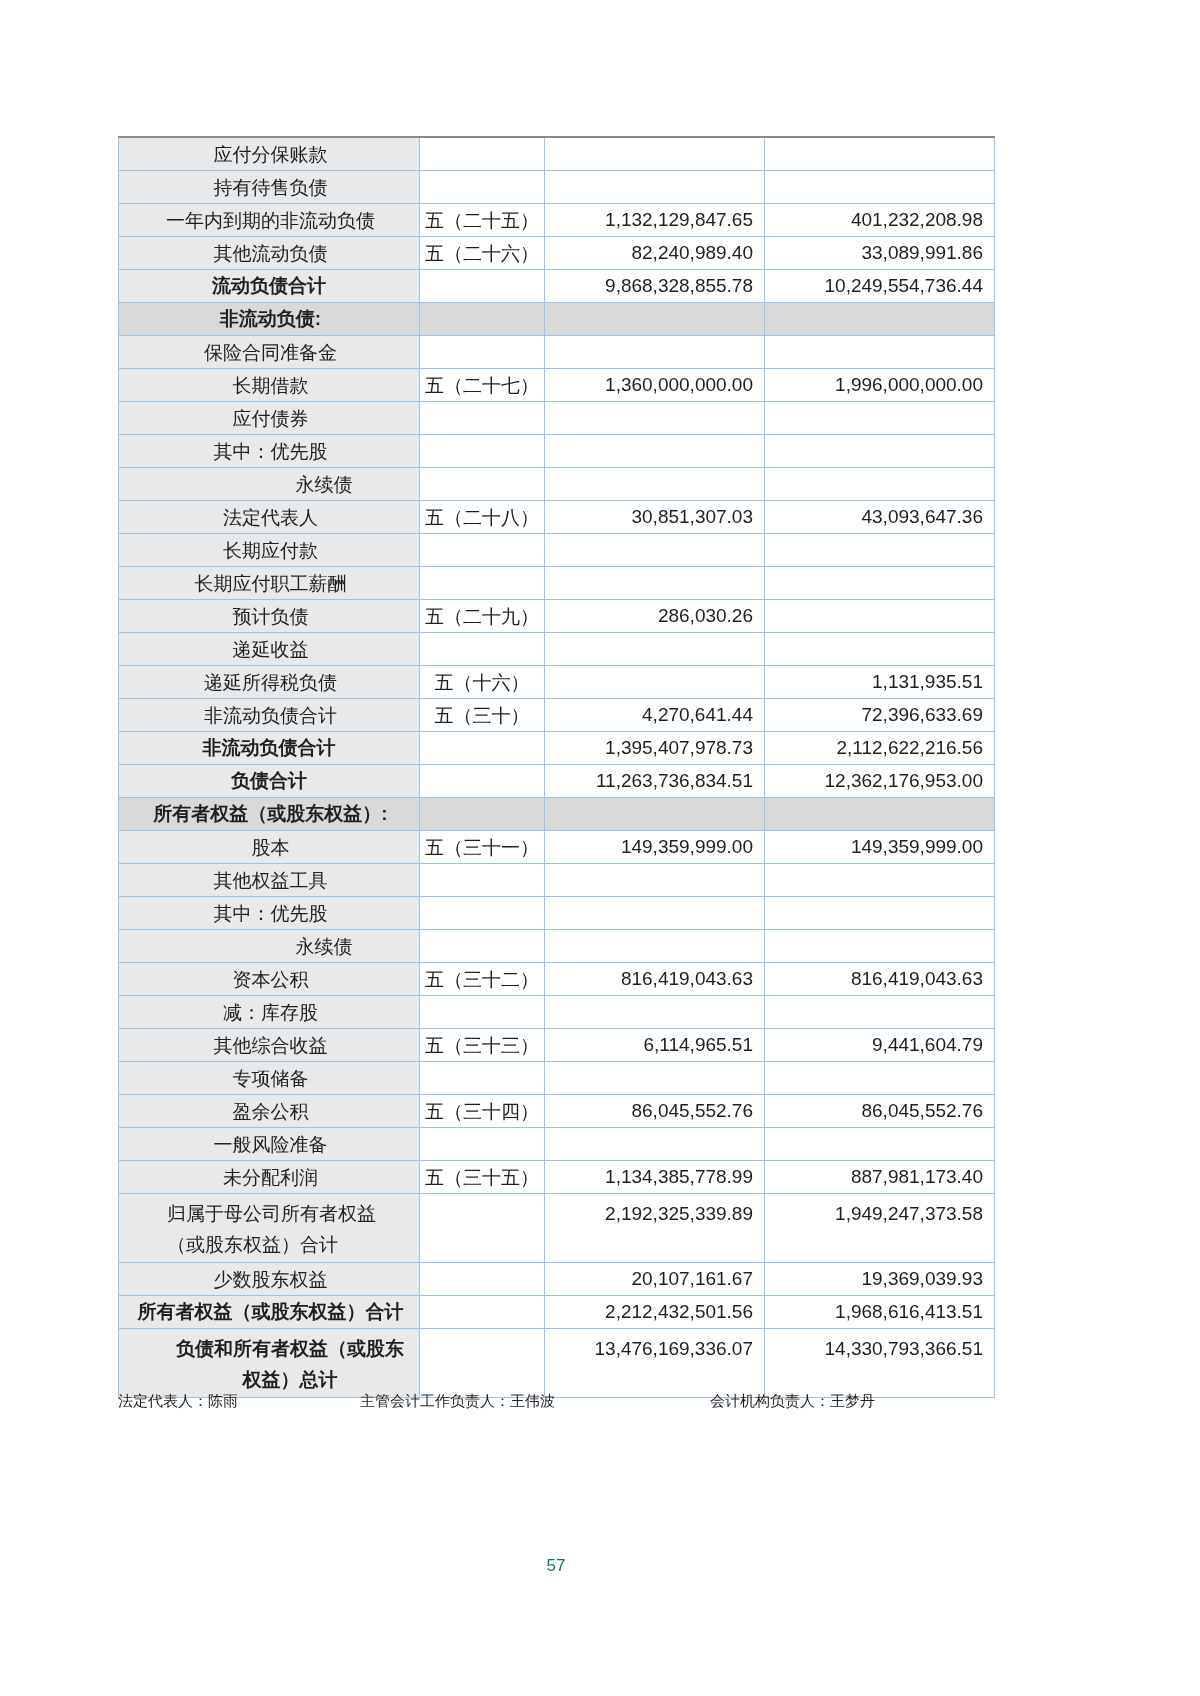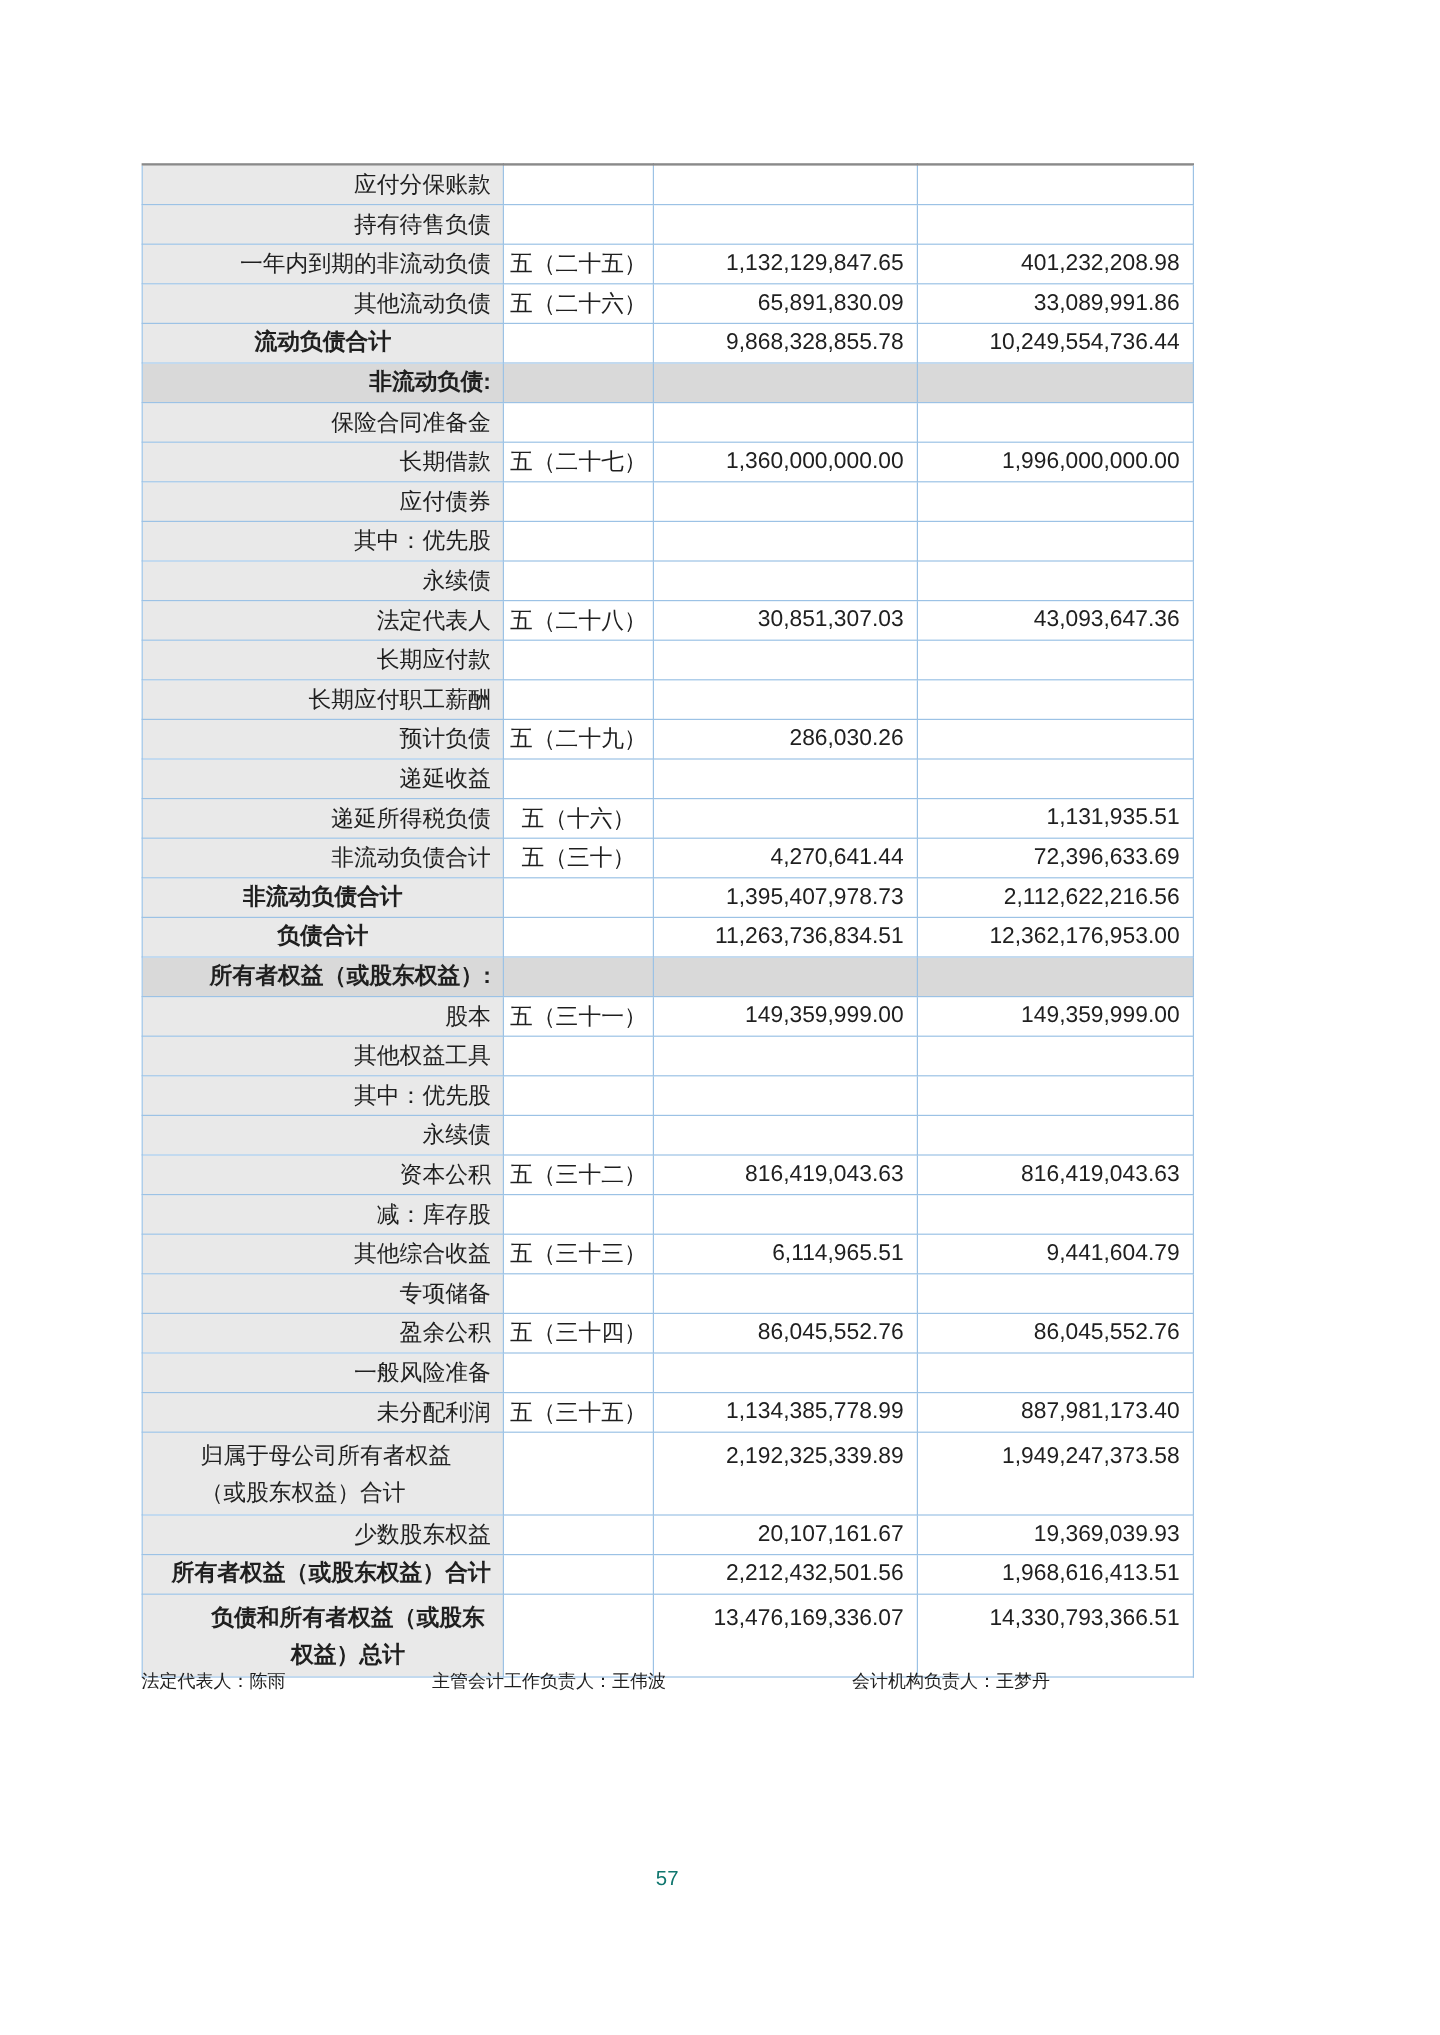--- a/index.html
+++ b/index.html
@@ -34,21 +34,21 @@
     border: 1.5px solid #9cc2e5;
     height: 33px;
     vertical-align: middle;
     font-size: 19px;
     line-height: 28px;
     overflow: hidden;
   }
   
   td.c-label {
     background: #e9e9e9;
-    text-align: right;
+    text-align: center;
     padding: 2px 10px 2px 13px;
   }
   td.c-note {
     background: #ffffff;
     text-align: center;
     padding: 2px 0;
   }
   td.c-amt {
     background: #ffffff;
     text-align: right;
@@ -65,21 +65,21 @@
     font-weight: 700;
   }
   tr.row-subtotal-center td.c-label,
   tr.row-total-center td.c-label { text-align: center; padding-left: 6px; padding-right: 6px; }
   tr.row-section td {
     background: #d9d9d9;
   }
   tr.row-section td.c-label {
     font-family: "Liberation Sans", sans-serif;
     font-weight: 700;
-    text-align: right;
+    text-align: center;
   }
   tr.row-group-left td.c-label { text-align: left; }
   tr.row-group-left td, tr.row-total-center td {
     vertical-align: top;
     padding-top: 4px;
     line-height: 31px;
   }
   tr.row-group-left td.c-label, tr.row-total-center td.c-label { height: 62px; padding-left: 48px; }
   .sign-line {
     position: absolute;
@@ -133,21 +133,21 @@
         </tr>
         <tr class="row-item">
           <td class="c-label">一年内到期的非流动负债</td>
           <td class="c-note">五（二十五）</td>
           <td class="c-amt">1,132,129,847.65</td>
           <td class="c-amt">401,232,208.98</td>
         </tr>
         <tr class="row-item">
           <td class="c-label">其他流动负债</td>
           <td class="c-note">五（二十六）</td>
-          <td class="c-amt">65,891,830.09</td>
+          <td class="c-amt">82,240,989.40</td>
           <td class="c-amt">33,089,991.86</td>
         </tr>
         <tr class="row-subtotal-center">
           <td class="c-label">流动负债合计</td>
           <td class="c-note"></td>
           <td class="c-amt">9,868,328,855.78</td>
           <td class="c-amt">10,249,554,736.44</td>
         </tr>
         <tr class="row-section">
           <td class="c-label">非流动负债:</td>

